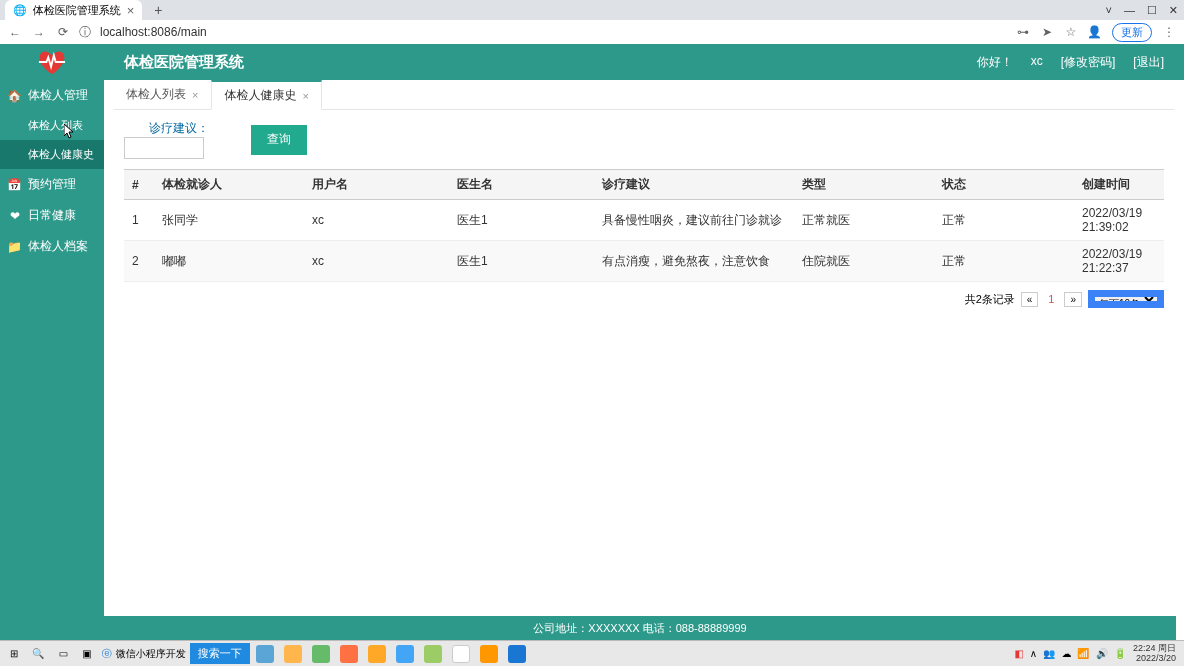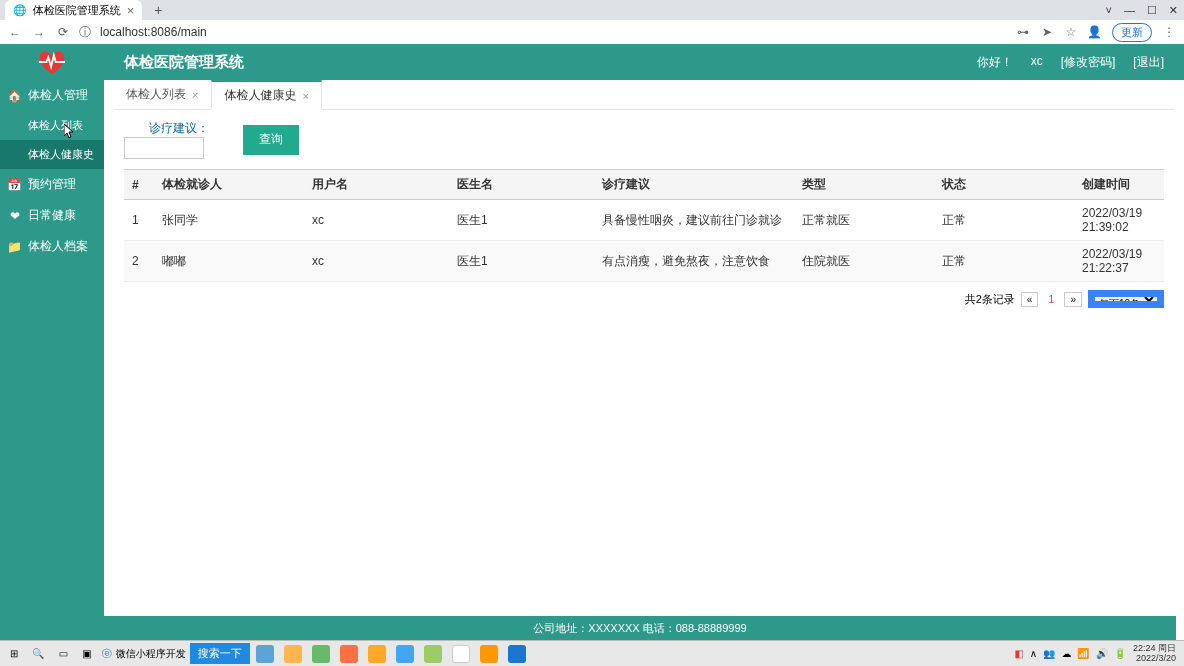--- a/index.html
+++ b/index.html
@@ -35,21 +35,21 @@
     
     .content { flex: 1; display: flex; flex-direction: column; position: relative; }
     .tabs { display: flex; border-bottom: 1px solid #e5e5e5; height: 30px; align-items: stretch; margin: 0 10px; }
     .content-tab { padding: 6px 12px; font-size: 12px; color: #555; display: flex; align-items: center; gap: 6px; cursor: pointer; border-right: 1px solid transparent; }
     .content-tab.active { border: 1px solid #e5e5e5; border-bottom: 1px solid #fff; border-top: 2px solid #2d998a; margin-bottom: -1px; color: #333; }
     .tab-x { color: #999; font-size: 11px; }
     
     .filter-row { padding: 10px 20px; display: flex; align-items: center; gap: 10px; font-size: 12px; }
     .filter-label { color: #0369a1; margin-left: 25px; }
     .filter-input { height: 22px; width: 80px; border: 1px solid #ccc; padding: 0 4px; font-size: 12px; }
-    .query-btn { background: #22aa8e; color: #fff; border: none; height: 30px; padding: 0 16px; font-size: 12px; cursor: pointer; margin-left: 24px; }
+    .query-btn { background: #22aa8e; color: #fff; border: none; height: 30px; padding: 0 16px; font-size: 12px; cursor: pointer; margin-left: 32px; }
     
     .table-wrap { padding: 0 20px; }
     table { width: 100%; border-collapse: collapse; font-size: 12px; }
     thead tr { background: #f5f5f5; border-top: 1px solid #ccc; border-bottom: 1px solid #ccc; }
     th { text-align: left; padding: 6px 8px; font-weight: bold; color: #333; }
     tbody tr { border-bottom: 1px solid #eee; }
     tbody tr:nth-child(even) { background: #f9f9f9; }
     td { padding: 6px 8px; color: #333; }
     
     .pagination { display: flex; justify-content: flex-end; align-items: center; gap: 6px; padding: 8px 20px; font-size: 11px; }

